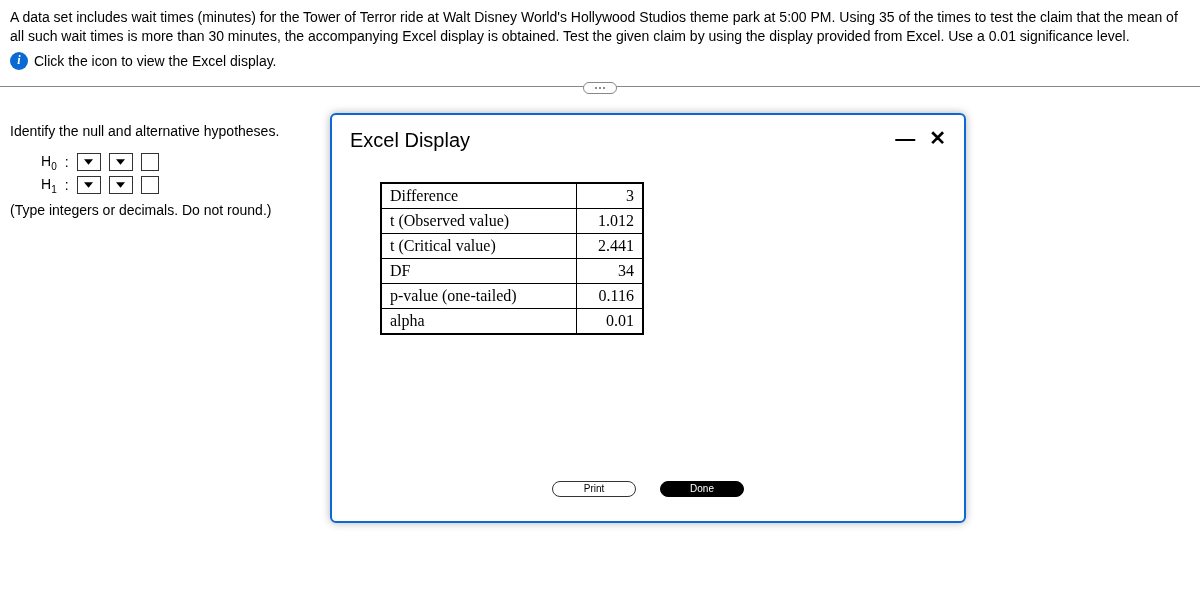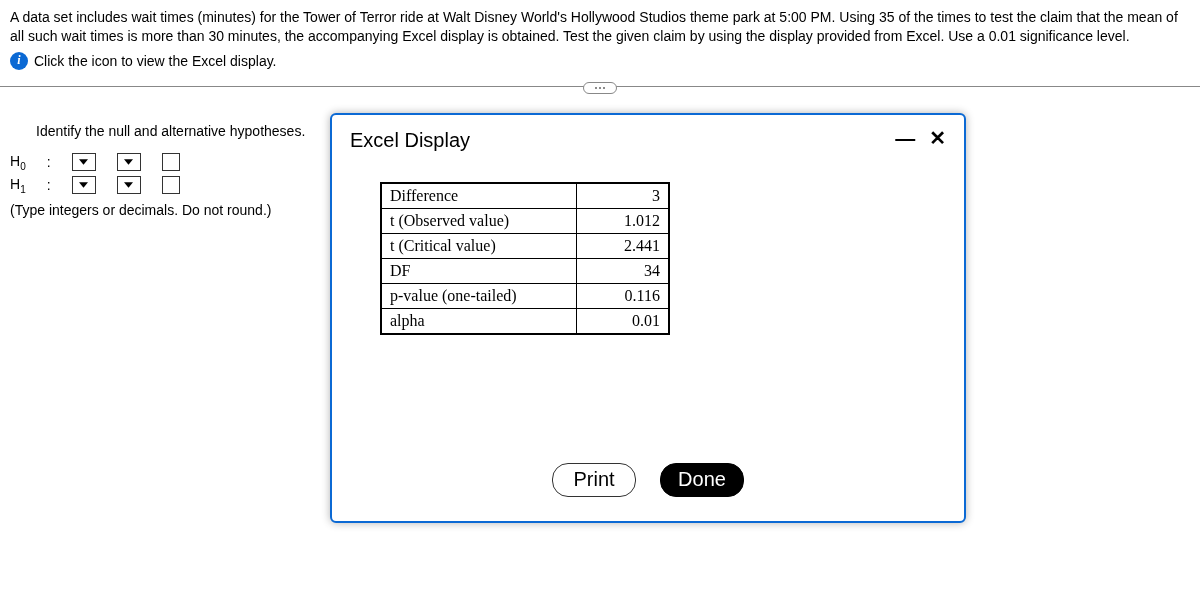--- a/index.html
+++ b/index.html
@@ -67,27 +67,28 @@
     width: 2px; height: 2px; background: #666; border-radius: 50%;
   }
   .content-row {
     display: flex;
     margin-top: 26px;
   }
   .left-col {
     width: 330px;
     padding: 10px 10px 0 10px;
   }
-  .prompt { font-size: 14px; margin-bottom: 14px; margin-left: 26px; }
+  .prompt { font-size: 14px; margin-bottom: 14px; }
   .hyp-row {
     display: flex;
     align-items: center;
-    gap: 21px;
+    gap: 8px;
     margin-bottom: 4px;
     font-size: 14px;
+    margin-left: 31px;
   }
   .hyp-label { font-family: Arial; }
   .hyp-label sub { font-size: 10px; }
   .dd {
     width: 24px; height: 18px;
     border: 1px solid #333;
     display: flex;
     align-items: center;
     justify-content: center;
     background: #fff;
@@ -134,21 +135,21 @@
   .min-btn, .close-btn {
     cursor: pointer;
     font-size: 20px;
     line-height: 18px;
     font-weight: bold;
   }
   .min-btn { letter-spacing: -2px; }
   .excel-table {
     margin: 30px 0 0 30px;
     border: 2px solid #000;
-    width: 290px;
+    width: 264px;
     border-collapse: collapse;
   }
   .excel-table td {
     border: 1px solid #000;
     padding: 3px 8px;
     font-size: 16px;
   }
   .excel-table td.lbl {
     font-family: "Times New Roman", serif;
     text-align: left;
@@ -161,25 +162,25 @@
   .dialog-buttons {
     position: absolute;
     bottom: 24px;
     left: 0; right: 0;
     display: flex;
     justify-content: center;
     gap: 24px;
   }
   .btn {
     min-width: 84px;
-    height: 34px;
+    height: 16px;
     border-radius: 16px;
     border: 1px solid #333;
     background: #fff;
-    font-size: 20px;
+    font-size: 10px;
     display: flex;
     align-items: center;
     justify-content: center;
     cursor: pointer;
   }
   .btn.primary {
     background: #000000;
     color: #fff;
     border-color: #000;
   }

